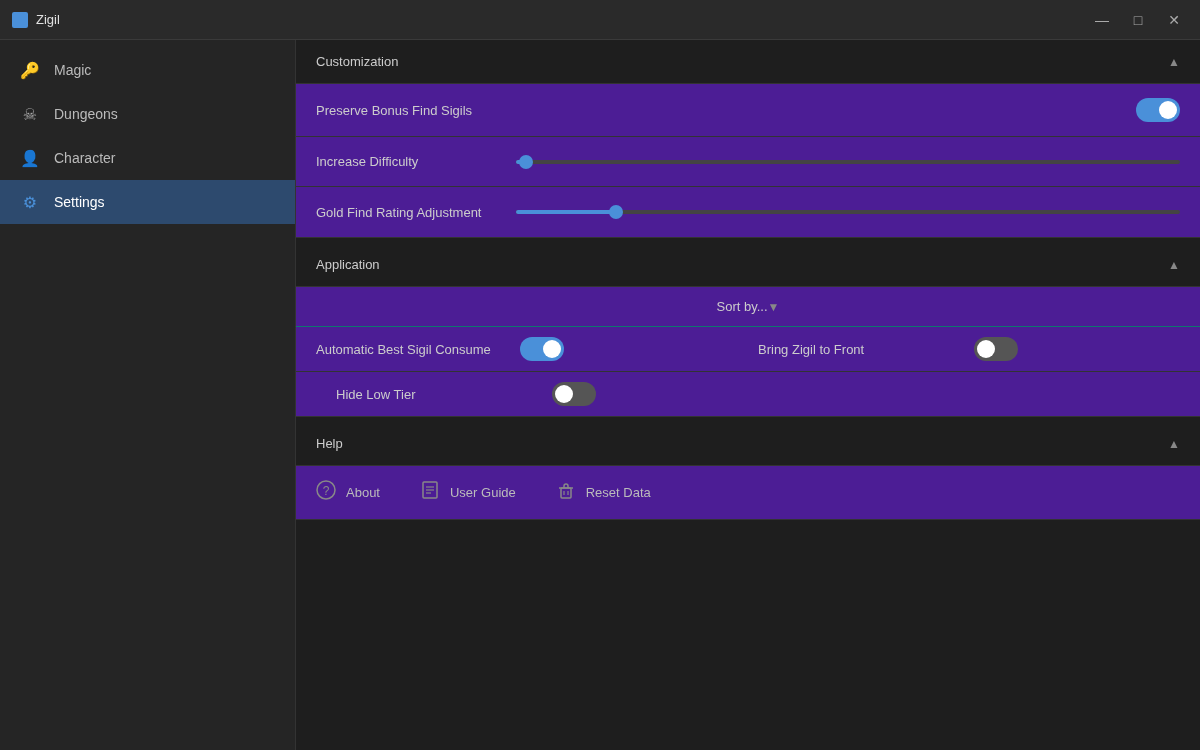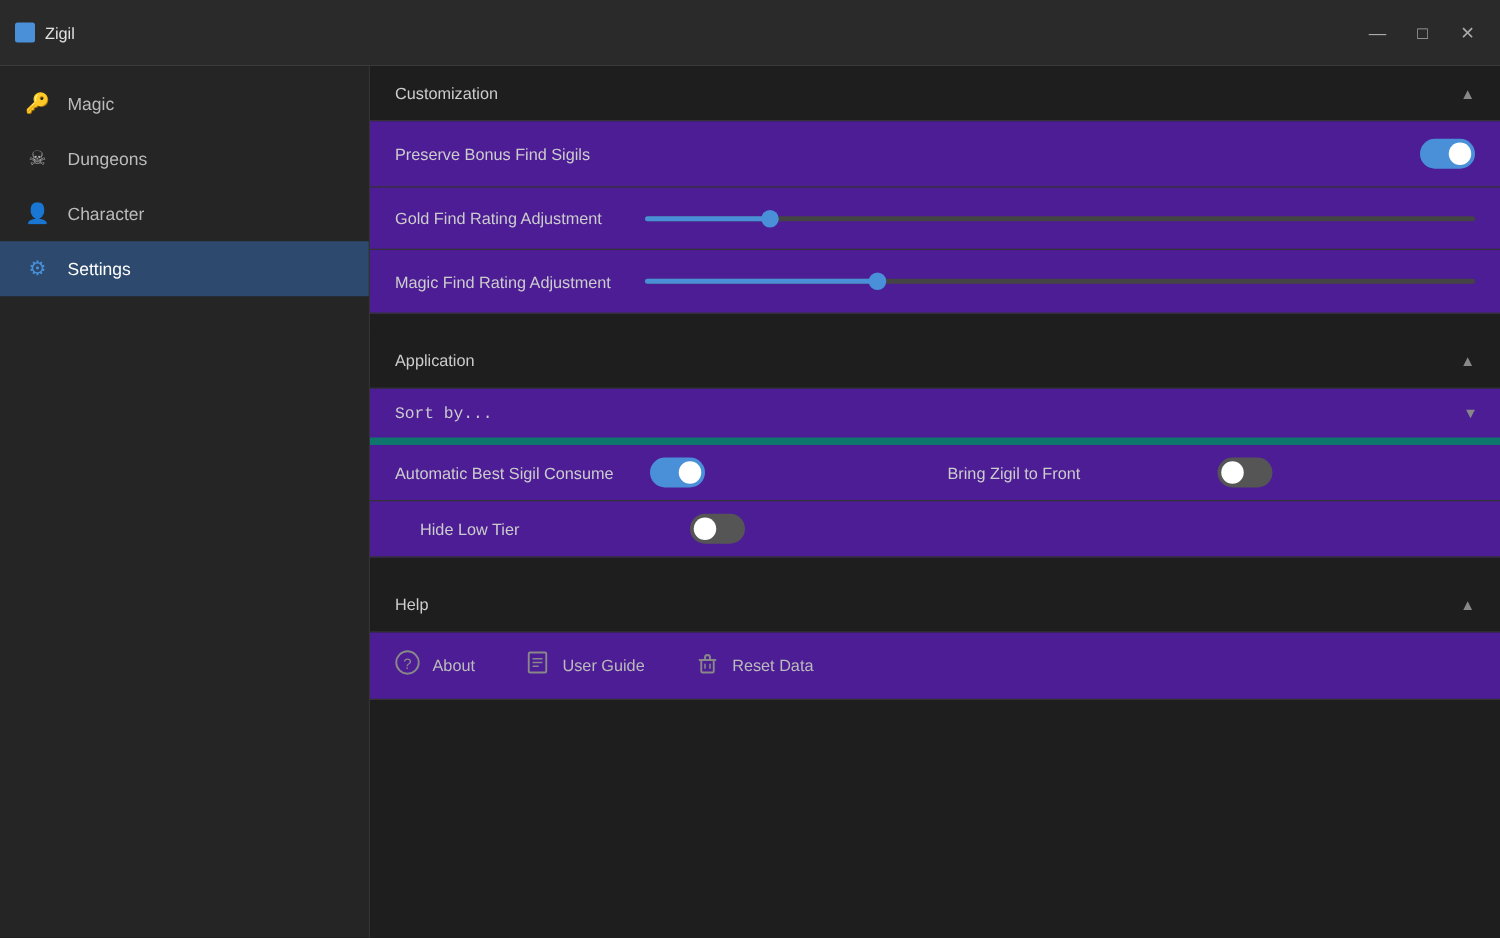--- a/index.html
+++ b/index.html
@@ -11,21 +11,21 @@
       height: 750px;
       overflow: hidden;
     }
 
     
     .title-bar {
       display: flex;
       align-items: center;
       justify-content: space-between;
       background: #2a2a2a;
-      height: 53px;
+      height: 40px;
       padding: 0 12px;
       border-bottom: 1px solid #3a3a3a;
     }
     .title-bar-left {
       display: flex;
       align-items: center;
       gap: 8px;
     }
     .title-bar-icon {
       width: 16px;
@@ -97,21 +97,21 @@
     
     .main-content {
       flex: 1;
       background: #1e1e1e;
       overflow-y: auto;
       padding: 0;
     }
 
     
     .section {
-      margin-bottom: 16px;
+      margin-bottom: 5px;
     }
     .section-header {
       display: flex;
       align-items: center;
       justify-content: space-between;
       padding: 14px 20px;
       background: #1e1e1e;
       border-bottom: 1px solid #333;
       font-size: 13px;
       color: #ccc;
@@ -202,25 +202,24 @@
       border-radius: 50%;
       background: #4a90d9;
       cursor: pointer;
       margin-left: -7px;
     }
 
     
     .sort-row {
       display: flex;
       align-items: center;
-      justify-content: space-between;
+      justify-content: center;
       padding: 12px 20px;
-      border-bottom: 6px solid #0f766e;
-      cursor: pointer;
-      font-family: Liberation Mono, monospace;
+      border-bottom: 1px solid #0f766e;
+      cursor: pointer;
     }
     .sort-label {
       font-size: 13px;
       color: #ccc;
     }
 
     
     .setting-row-two {
       display: flex;
       align-items: center;
@@ -322,40 +321,40 @@
         <div class="setting-row">
           <span class="setting-label">Preserve Bonus Find Sigils</span>
           <div class="setting-control" style="justify-content: flex-end;">
             <div class="toggle on">
               <div class="toggle-track"></div>
               <div class="toggle-thumb"></div>
             </div>
           </div>
         </div>
 
+        <div class="setting-row">
+          <span class="setting-label">Increase Difficulty</span>
+          <div class="slider-container">
+            <div class="slider-track">
+              <div class="slider-fill" style="width: 1.5%;"></div>
+              <div class="slider-thumb" style="left: 1.5%;"></div>
+            </div>
+          </div>
+        </div>
 
         <div class="setting-row">
           <span class="setting-label">Gold Find Rating Adjustment</span>
           <div class="slider-container">
             <div class="slider-track">
               <div class="slider-fill" style="width: 15%;"></div>
               <div class="slider-thumb" style="left: 15%;"></div>
             </div>
           </div>
         </div>
 
-        <div class="setting-row">
-          <span class="setting-label">Magic Find Rating Adjustment</span>
-          <div class="slider-container">
-            <div class="slider-track">
-              <div class="slider-fill" style="width: 28%;"></div>
-              <div class="slider-thumb" style="left: 28%;"></div>
-            </div>
-          </div>
-        </div>
 
       </div>
     </div>
 
     <div class="section">
       <div class="section-header">
         <span>Application</span>
         <span class="chevron">▲</span>
       </div>
       <div class="section-content">

